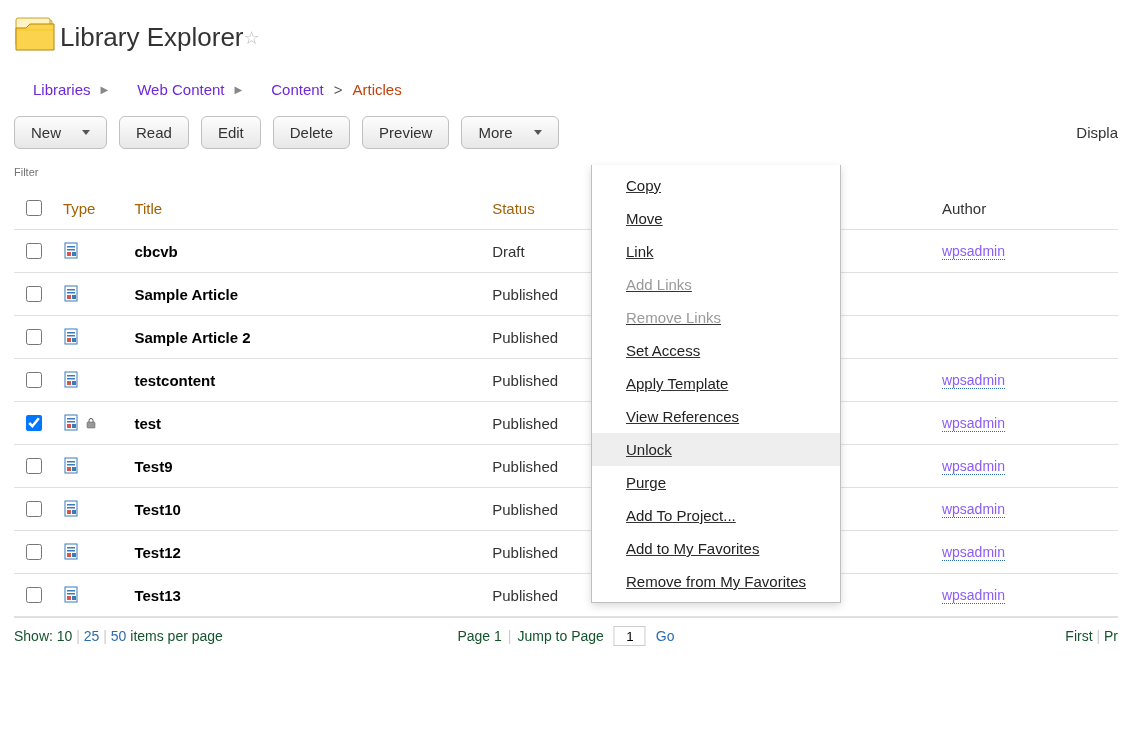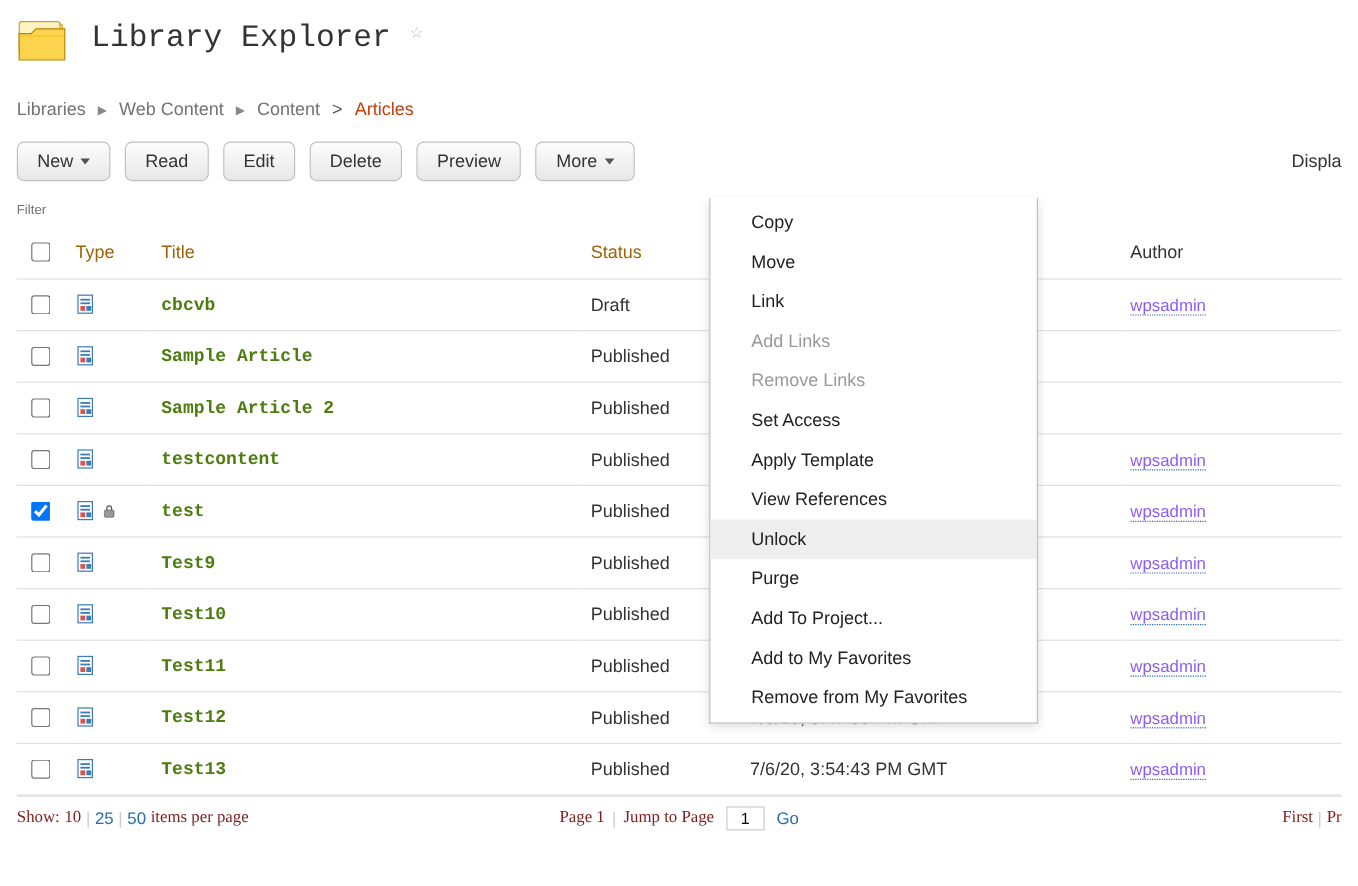--- a/index.html
+++ b/index.html
@@ -8,38 +8,38 @@
     padding: 10px 14px;
     font-family: -apple-system, BlinkMacSystemFont, "Segoe UI", Helvetica, Arial, sans-serif;
     font-size: 14px;
     color: #333;
     background: #fff;
     width: 1132px;
     overflow: hidden;
   }
 
   
-  .page-header { display: flex; gap: 16px; margin: 6px 0 22px 0; font-family: Liberation Mono, monospace; }
+  .page-header { display: flex; align-items: center; margin: 6px 0 22px 0; }
   .page-title { font-size: 26px; font-weight: 400; color: #333; }
   .star-glyph { color: #bbb; font-size: 18px; }
 
   
   .folder-icon-svg { width: 46px; height: 40px; }
 
   
   .breadcrumb { display: flex; align-items: center; gap: 10px; font-size: 15px; margin-bottom: 18px; }
-  .breadcrumb .bc-link { color: #737373; cursor: pointer; }
+  .breadcrumb .bc-link { color: #6d28d9; cursor: pointer; margin-left: 19px; }
   .breadcrumb .bc-chev { color: #888; font-size: 10px; }
   .breadcrumb .bc-gt { color: #555; }
   .breadcrumb .bc-current { color: #c2410c; }
 
   
   .toolbar-row { display: flex; align-items: center; gap: 12px; margin-bottom: 14px; }
   .btn {
-    display: inline-flex; align-items: center; gap: 6px;
+    display: inline-flex; align-items: center; gap: 21px;
     padding: 7px 16px;
     background: linear-gradient(#fdfdfd, #e7e7e7);
     border: 1px solid #c0c0c0;
     border-radius: 6px;
     font-size: 15px;
     color: #333;
     cursor: pointer;
     font-weight: 500;
   }
   .btn .caret { border-left: 4px solid transparent; border-right: 4px solid transparent; border-top: 5px solid #555; }
@@ -54,53 +54,54 @@
   .grid th, .grid td { text-align: left; padding: 10px 8px; border-bottom: 1px solid #e0e0e0; vertical-align: middle; }
   .grid th { color: #333; font-weight: 400; font-size: 15px; }
   .grid th.sortable { color: #a16207; cursor: pointer; }
   .col-chk { width: 40px; }
   .col-type { width: 70px; }
   .col-title { width: 350px; }
   .col-status { width: 130px; }
   .col-date { width: 310px; }
   .col-author { width: 180px; }
   input[type=checkbox] { width: 16px; height: 16px; }
-  .title-link { color: #4d7c0f; font-weight: 700; font-size: 15px; cursor: pointer; font-family: Liberation Mono, monospace; }
+  .title-link { color: #000000; font-weight: 700; font-size: 15px; cursor: pointer; }
   .author-link { color: #8b5cf6; border-bottom: 1px dotted #2a6cb3; cursor: pointer; font-size: 14px; }
   .status-text, .date-text { color: #333; font-size: 15px; margin-top: 48px; }
 
   
   .doc-icon-svg { width: 18px; height: 18px; vertical-align: middle; }
   .lock-icon-svg { width: 12px; height: 12px; vertical-align: middle; margin-left: 4px; }
 
   
   .dropdown {
     position: absolute;
     top: 165px; left: 591px;
-    width: 274px;
+    width: 250px;
     background: #fff;
     border: 1px solid #bfbfbf;
     border-top: none;
     box-shadow: 0 3px 8px rgba(0,0,0,0.15);
     z-index: 100;
     padding: 4px 0;
+    text-decoration: underline;
   }
   .menu-item { padding: 8px 22px 8px 34px; font-size: 15px; color: #222; cursor: pointer; }
   .menu-item.disabled { color: #999; cursor: default; }
   .menu-item.hover { background: #eee; }
 
   
   .footer-row {
     display: flex; align-items: center; gap: 6px;
     padding: 10px 0; font-size: 14px; color: #333;
     border-top: 1px solid #e0e0e0;
   }
   .footer-row .sep { color: #ccc; }
   .foot-link { color: #2a6cb3; cursor: pointer; }
-  .foot-plain { color: #7f1d1d; font-family: Liberation Serif, serif; }
+  .foot-plain { color: #14532d; }
   .page-input { width: 32px; height: 20px; text-align: center; border: 1px solid #ccc; margin: 0 4px; }
   .footer-spacer { flex: 1; }
   .footer-center { position: absolute; left: 50%; transform: translateX(-50%); display: flex; align-items: center; gap: 6px; }
   .footer-wrap { position: relative; display: flex; align-items: center; width: 100%; }
 </style>
 </head>
 <body>
 
 <div class="page-header">
   <span>
@@ -255,34 +256,20 @@
       <tr>
         <td><input type="checkbox" style=""></td>
         <td><span><svg class="doc-icon-svg" viewBox="0 0 18 18">
               <rect x="2" y="1" width="12" height="15" fill="#fff" stroke="#3a7bb8" stroke-width="1"></rect>
               <rect x="4" y="4" width="8" height="1.5" fill="#3a7bb8"></rect>
               <rect x="4" y="7" width="8" height="1.5" fill="#3a7bb8"></rect>
               <rect x="4" y="10" width="4" height="4" fill="#d9534f"></rect>
               <rect x="9" y="10" width="4" height="4" fill="#3a7bb8"></rect>
             </svg></span></td>
         <td><span class="title-link">Test10</span></td>
-        <td><span class="status-text">Published</span></td>
-        <td><span class="date-text"></span></td>
-        <td><span class="author-link">wpsadmin</span></td>
-      </tr>
-      <tr>
-        <td><input type="checkbox" style=""></td>
-        <td><span><svg class="doc-icon-svg" viewBox="0 0 18 18">
-              <rect x="2" y="1" width="12" height="15" fill="#fff" stroke="#3a7bb8" stroke-width="1"></rect>
-              <rect x="4" y="4" width="8" height="1.5" fill="#3a7bb8"></rect>
-              <rect x="4" y="7" width="8" height="1.5" fill="#3a7bb8"></rect>
-              <rect x="4" y="10" width="4" height="4" fill="#d9534f"></rect>
-              <rect x="9" y="10" width="4" height="4" fill="#3a7bb8"></rect>
-            </svg></span></td>
-        <td><span class="title-link">Test11</span></td>
         <td><span class="status-text">Published</span></td>
         <td><span class="date-text"></span></td>
         <td><span class="author-link">wpsadmin</span></td>
       </tr>
       <tr>
         <td><input type="checkbox" style=""></td>
         <td><span><svg class="doc-icon-svg" viewBox="0 0 18 18">
               <rect x="2" y="1" width="12" height="15" fill="#fff" stroke="#3a7bb8" stroke-width="1"></rect>
               <rect x="4" y="4" width="8" height="1.5" fill="#3a7bb8"></rect>
               <rect x="4" y="7" width="8" height="1.5" fill="#3a7bb8"></rect>

